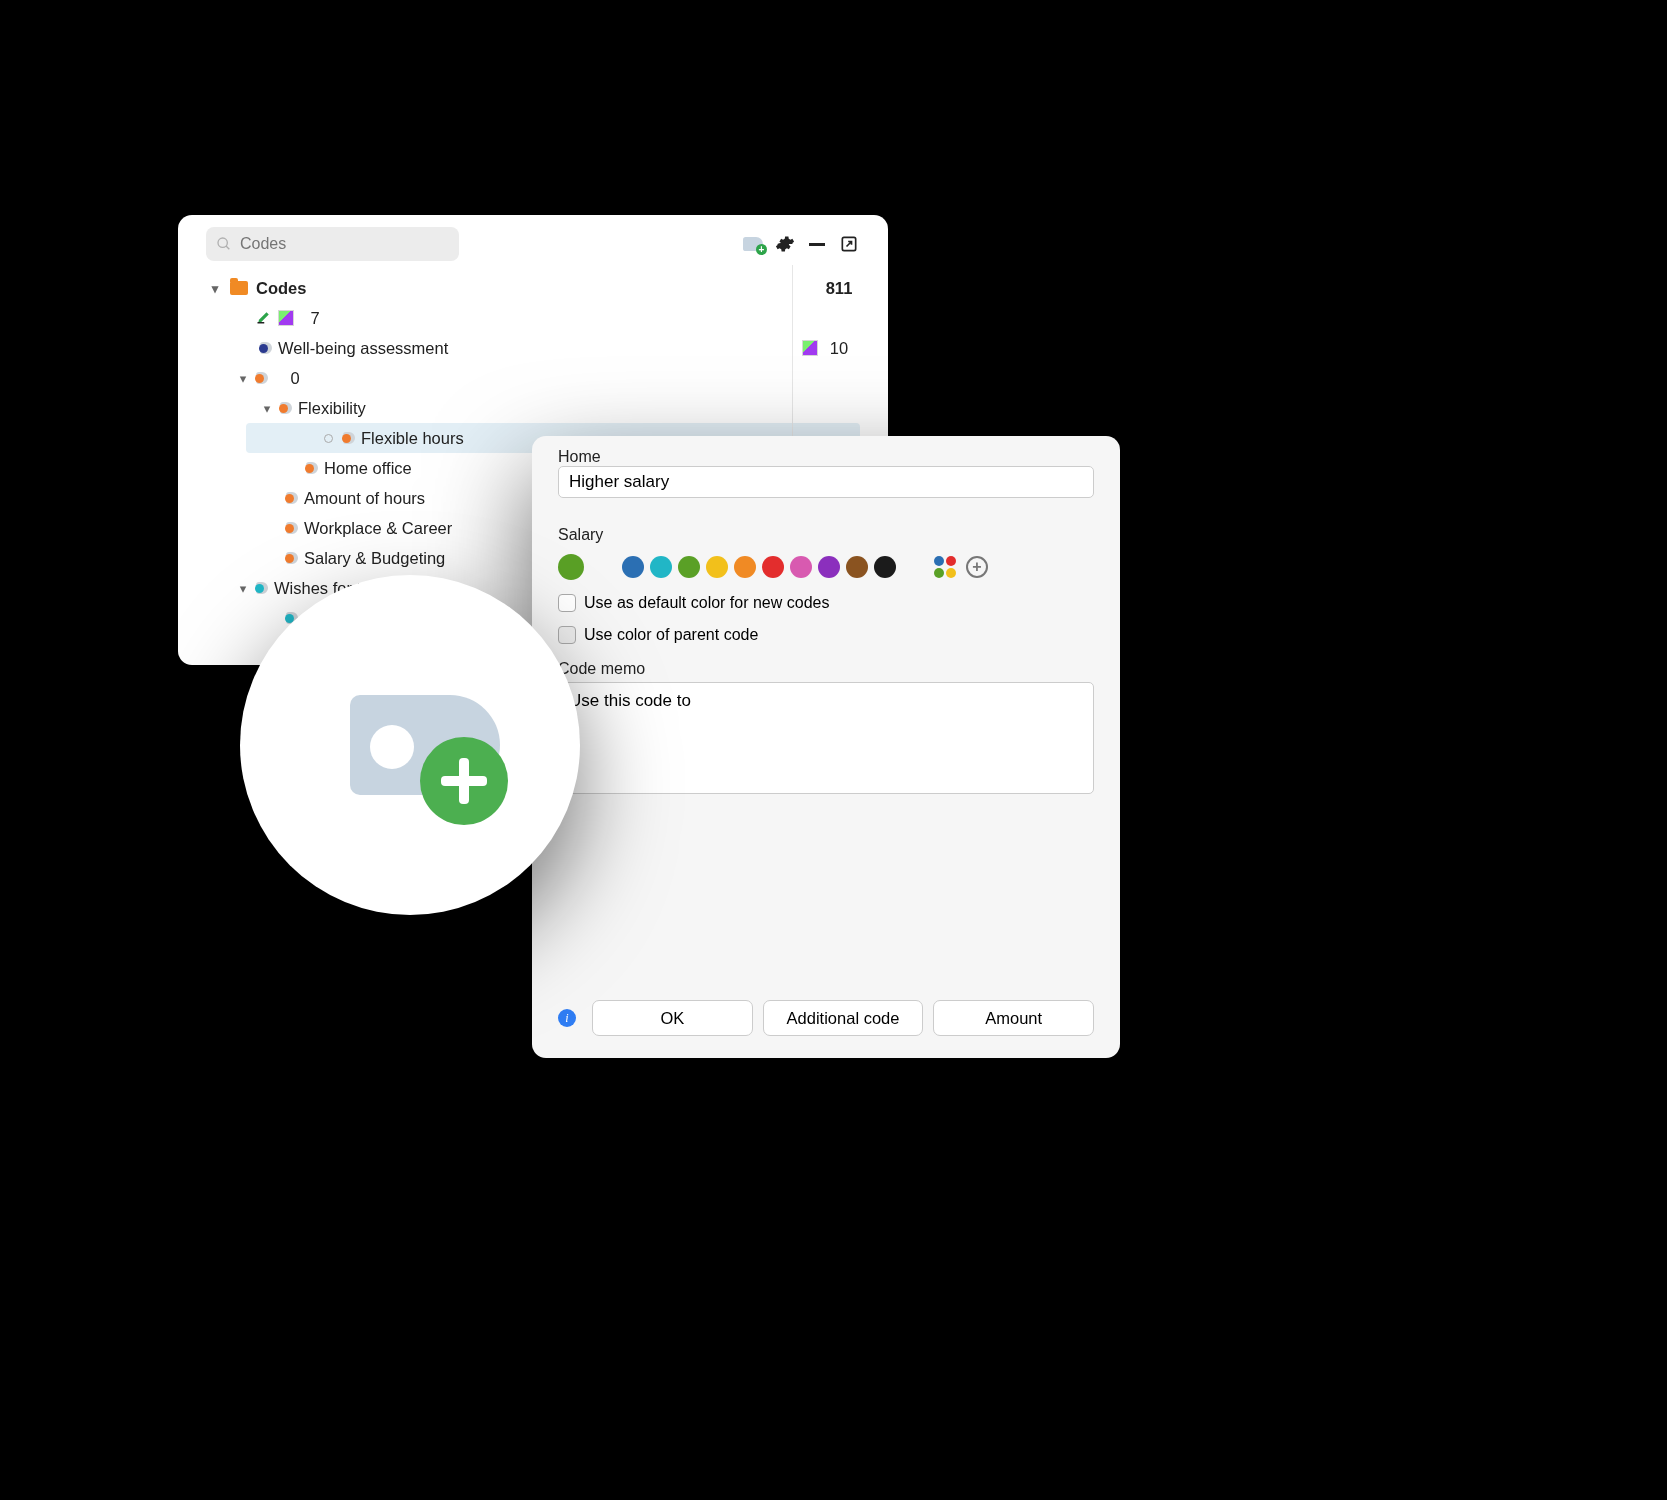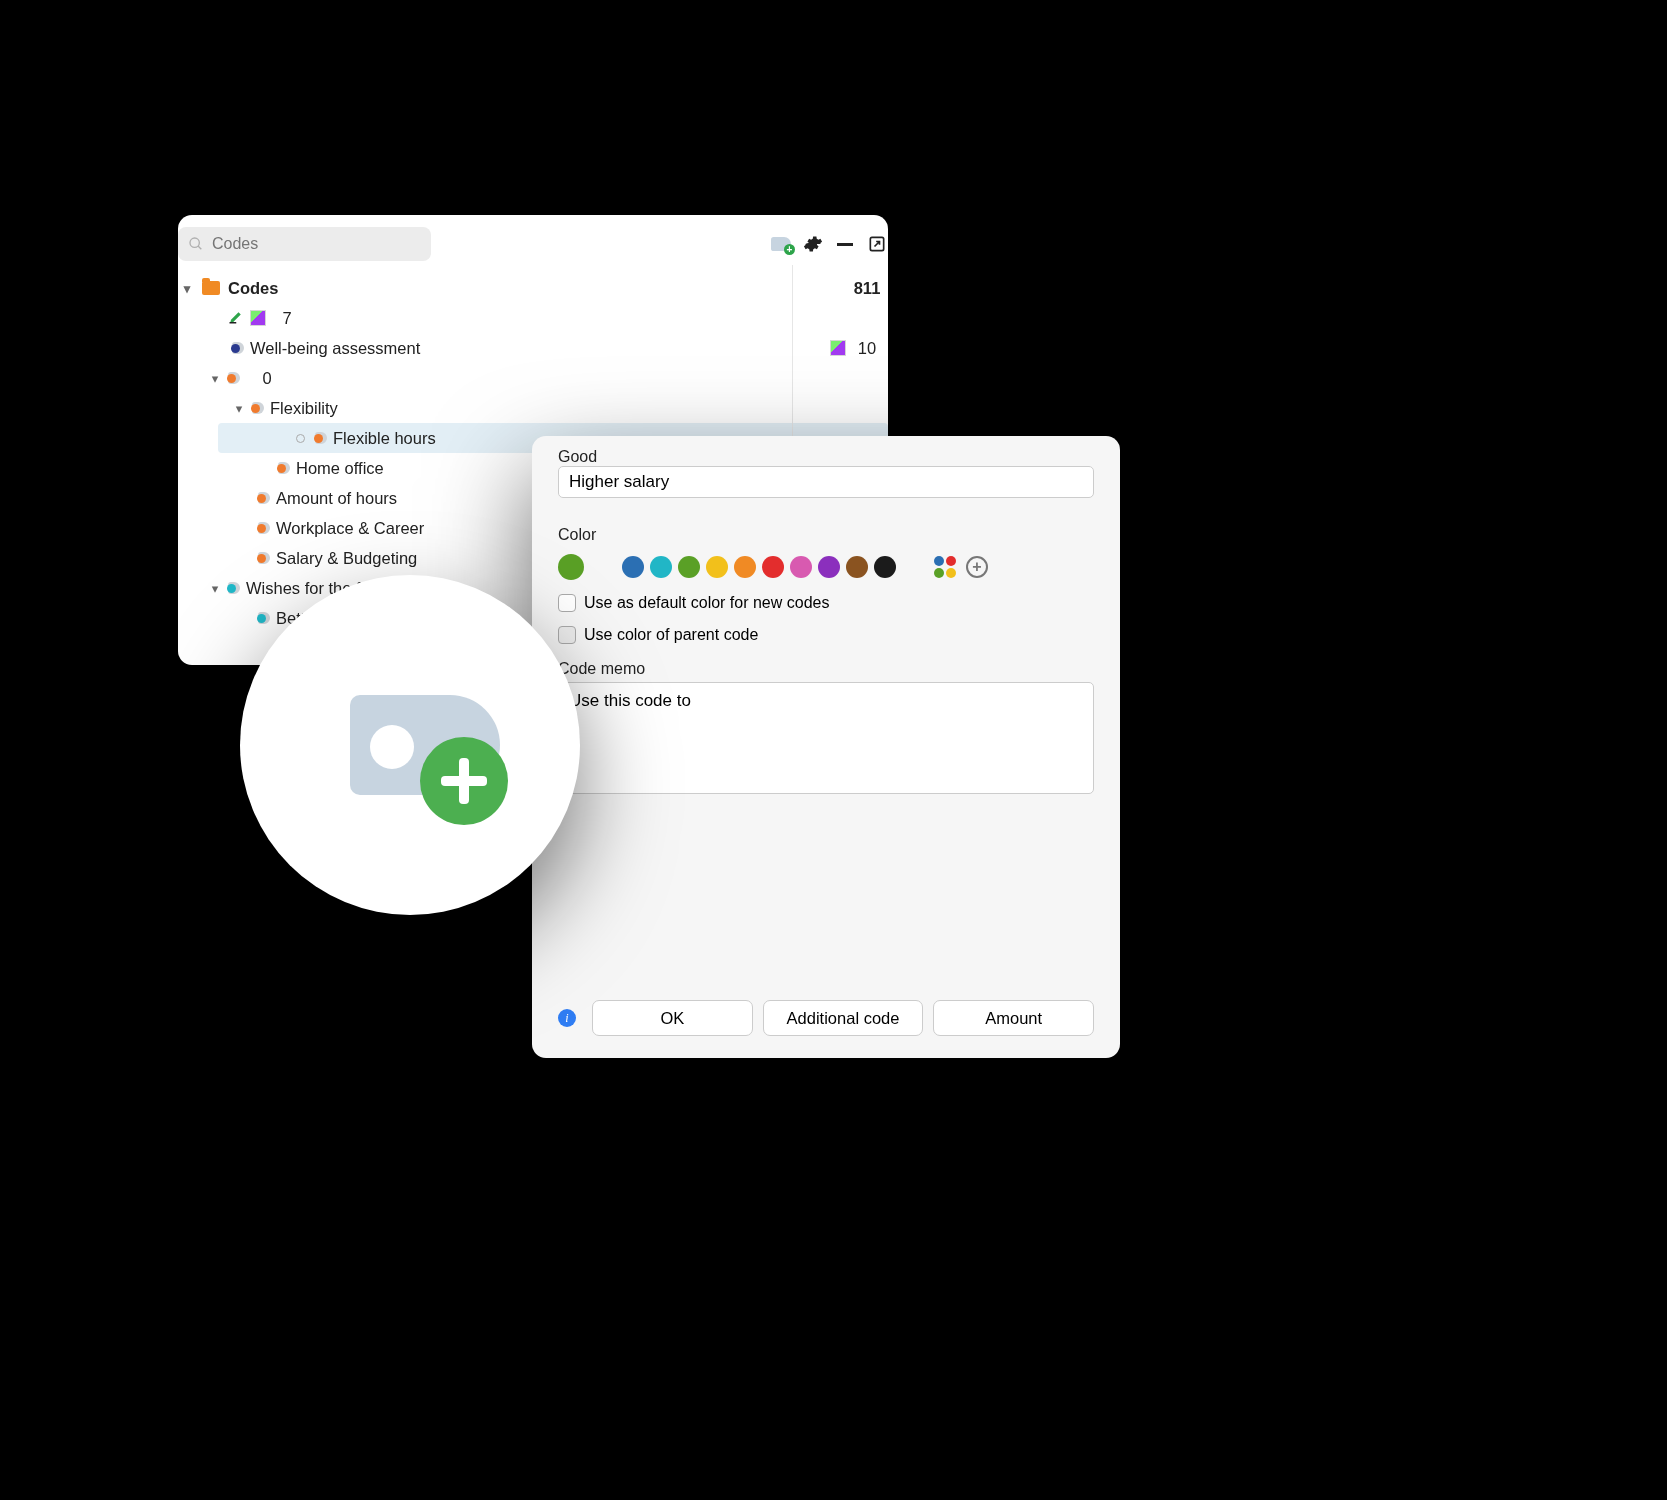--- a/index.html
+++ b/index.html
@@ -2,21 +2,21 @@
 <html><head>
 <meta charset="utf-8">
 <style>
   * { box-sizing: border-box; font-family: -apple-system, BlinkMacSystemFont, "Segoe UI", sans-serif; }
   body { margin: 0; width: 1667px; height: 1500px; background: #000; position: relative; }
   .stage { position: absolute; left: 130px; top: 140px; width: 1080px; height: 1060px; }
 
   
   .codes-panel {
     position: absolute; left: 48px; top: 75px; width: 710px; height: 450px;
-    background: #fff; border-radius: 14px; box-shadow: 0 30px 70px rgba(0,0,0,.45); padding: 12px 0;
+    background: #fff; border-radius: 14px; box-shadow: 0 30px 70px rgba(0,0,0,.45); padding: 12px 28px;
     color: #222;
   }
   .codes-header { display: flex; align-items: center; gap: 10px; }
   .search { flex: 0 0 240px; height: 34px; background: #ececec; border-radius: 8px; display:flex; align-items:center; padding:0 10px; color:#9a9a9a; }
   .search svg { width:16px;height:16px;opacity:.6;margin-right:6px; }
   .search input { border:none;background:transparent;outline:none;font-size:16px;color:#9a9a9a;flex:1; }
   .spacer { flex:1; }
   .hdr-icon { width:22px;height:22px;display:flex;align-items:center;justify-content:center; }
 
   .tree { margin-top: 12px; }
@@ -233,24 +233,24 @@
             </span>
           </span>
         <span class="label cutoff" style="max-width:60px;">Better</span>
         <span class="count"></span>
       </div>
     </div>
   </div>
 
   <div class="dialog">
     <div class="dialog-body">
-      <div class="field-label cut">Good</div>
+      <div class="field-label cut">Home</div>
       <input class="text-input" value="Higher salary" style="">
 
-      <div class="field-label" style="margin-top:28px;">Color</div>
+      <div class="field-label" style="margin-top:28px;">Salary</div>
       <div class="colors">
         <span class="swatch big" id="sel-swatch" style="background: rgb(90, 160, 38);"></span>
         <span class="swatch-gap"></span>
         <span id="palette-host" style="display:flex;gap:6px;">
             <span class="swatch" style="background: rgb(43, 111, 179);"></span>
             <span class="swatch" style="background: rgb(33, 182, 198);"></span>
             <span class="swatch" style="background: rgb(90, 160, 38);"></span>
             <span class="swatch" style="background: rgb(242, 192, 27);"></span>
             <span class="swatch" style="background: rgb(240, 138, 36);"></span>
             <span class="swatch" style="background: rgb(227, 45, 45);"></span>

